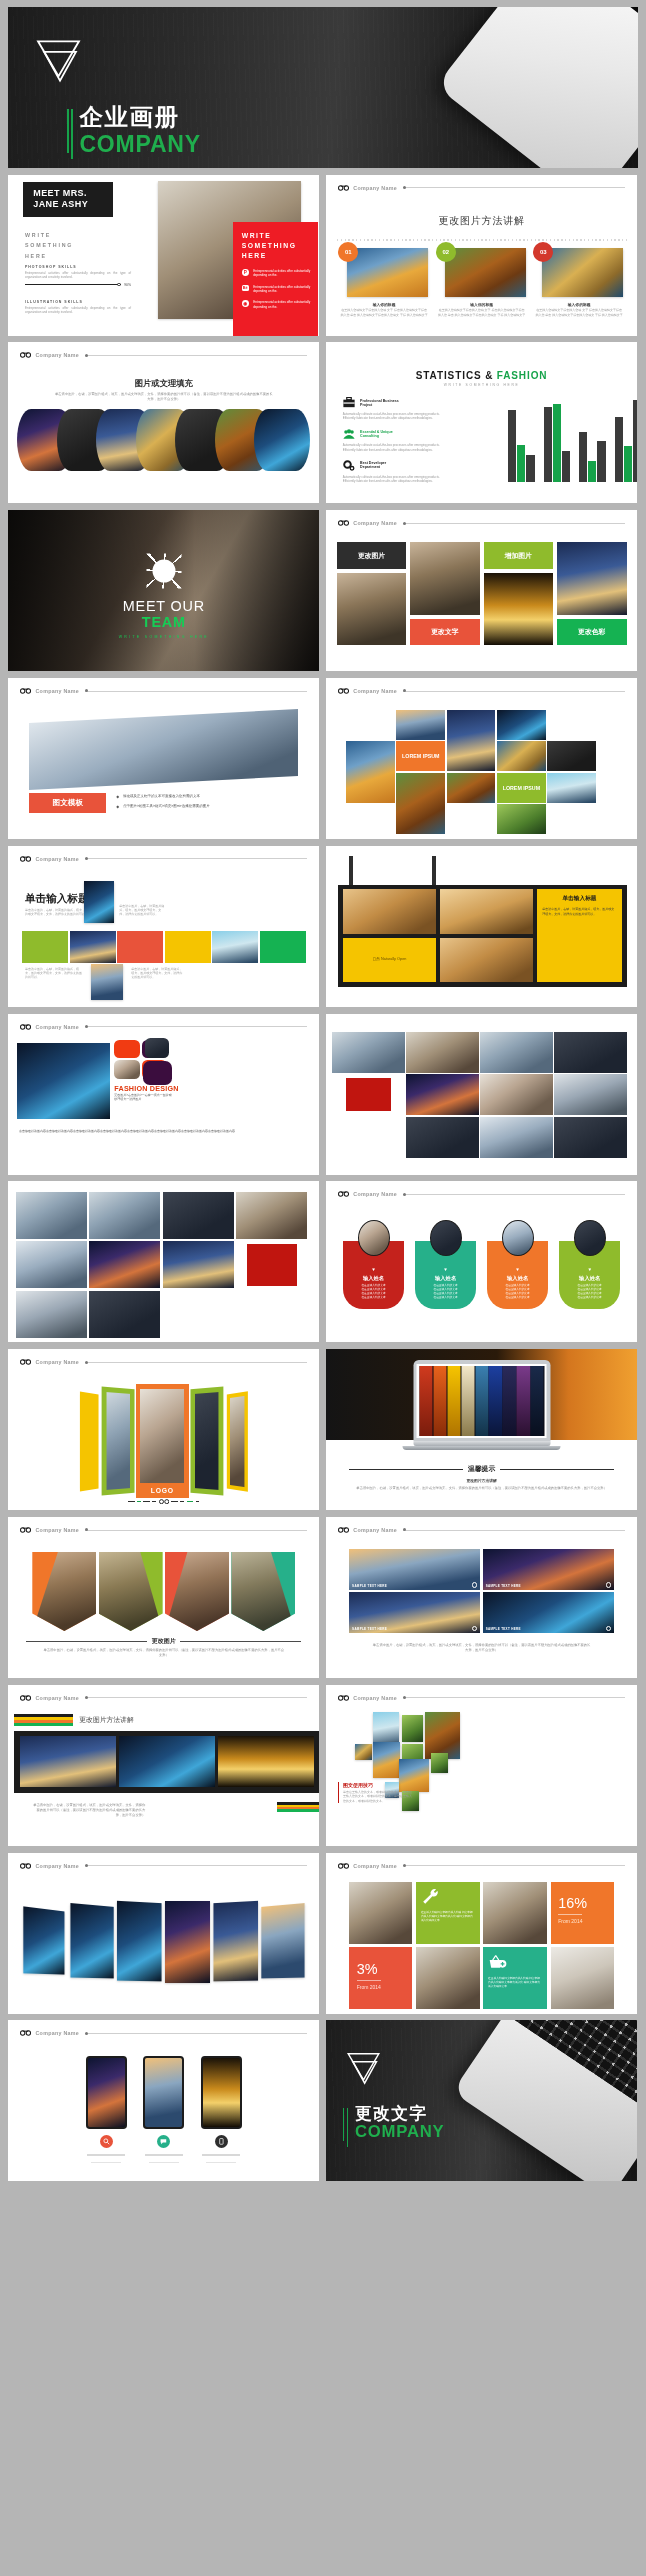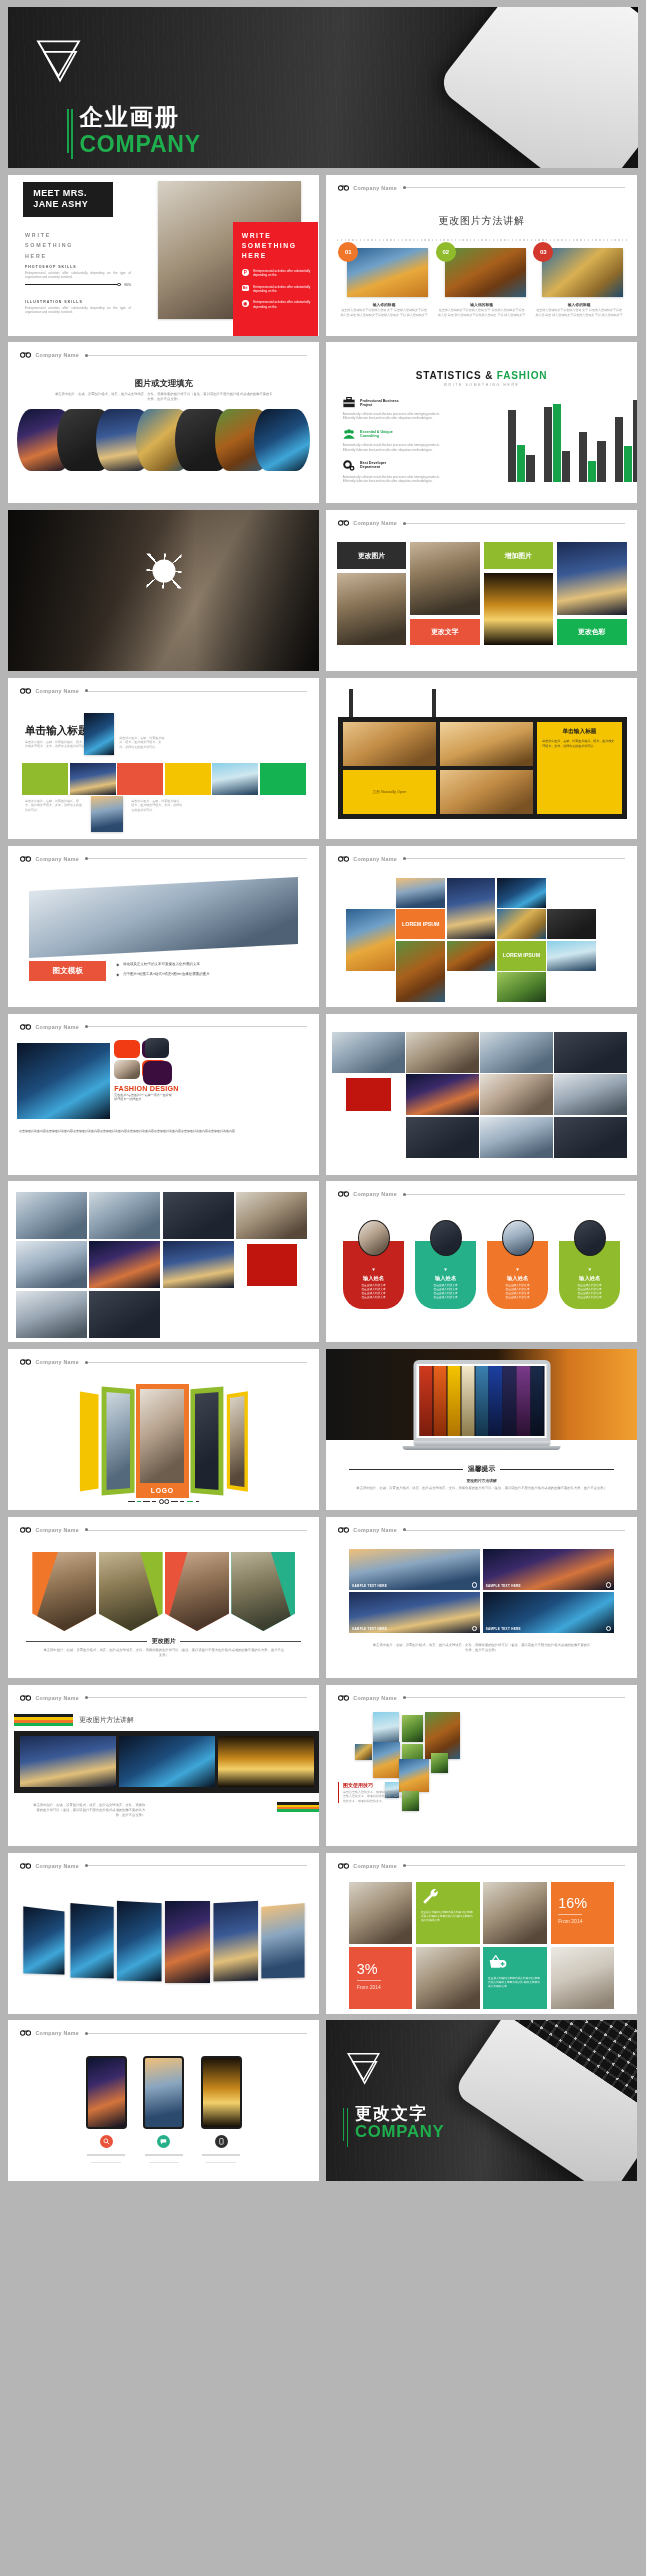--- a/index.html
+++ b/index.html
@@ -316,20 +316,25 @@
     </div>
   </div>
 
   <div class="row">
     <div class="slide half ph p-watch">
       <div style="position:absolute; inset:0; background:linear-gradient(90deg,rgba(0,0,0,.75),rgba(0,0,0,.1) 60%,rgba(0,0,0,.6));"></div>
       <div style="position:absolute; left:50%; top:38%; transform:translate(-50%,-50%); width:35px; height:35px;">
         <div style="position:absolute; inset:6px; border-radius:50%; background:#fff;"></div>
         <div style="position:absolute; inset:0; background:conic-gradient(from 0deg,#fff 0 6deg,transparent 6deg 45deg,#fff 45deg 51deg,transparent 51deg 90deg,#fff 90deg 96deg,transparent 96deg 135deg,#fff 135deg 141deg,transparent 141deg 180deg,#fff 180deg 186deg,transparent 186deg 225deg,#fff 225deg 231deg,transparent 231deg 270deg,#fff 270deg 276deg,transparent 276deg 315deg,#fff 315deg 321deg,transparent 321deg 360deg);"></div>
       </div>
+      <div style="position:absolute; left:0; right:0; top:88px; text-align:center;">
+        <div style="font-size:14.4px; color:#fff; letter-spacing:0.8px;">MEET OUR</div>
+        <div style="font-size:14.4px; color:#16cc55; letter-spacing:0.8px; font-weight:bold;">TEAM</div>
+        <div style="font-size:3.5px; color:#16cc55; letter-spacing:2.3px; margin-top:5.3px;">WRITE SOMETHING HERE</div>
+      </div>
     </div>
 
     <div class="slide half">
       <div class="hdr">
         <svg class="logo" viewBox="0 0 34 16">
           <circle cx="8" cy="8" r="6.5" fill="none" stroke="#1c1c1c" stroke-width="3"></circle>
           <circle cx="25" cy="8" r="6.5" fill="none" stroke="#1c1c1c" stroke-width="3"></circle>
           <rect x="8" y="1" width="17" height="3" fill="#1c1c1c"></rect>
         </svg>
         <span class="cname">Company Name</span>
@@ -345,64 +350,20 @@
           <div class="center" style="height:26px; background:#e8533a; color:#fff; font-size:6.8px; font-weight:bold;">更改文字</div>
         </div>
         <div class="col" style="flex:1; gap:3.8px;">
           <div class="center" style="height:27px; background:#8fbb2c; color:#fff; font-size:6.8px; font-weight:bold;">增加图片</div>
           <div class="ph p-road" style="flex:1;"></div>
         </div>
         <div class="col" style="flex:1; gap:3.8px;">
           <div class="ph p-city" style="flex:1;"></div>
           <div class="center" style="height:26px; background:#15b252; color:#fff; font-size:6.8px; font-weight:bold;">更改色彩</div>
         </div>
-      </div>
-    </div>
-  </div>
-
-  <div class="row">
-    <div class="slide half">
-      <div class="hdr">
-        <svg class="logo" viewBox="0 0 34 16">
-          <circle cx="8" cy="8" r="6.5" fill="none" stroke="#1c1c1c" stroke-width="3"></circle>
-          <circle cx="25" cy="8" r="6.5" fill="none" stroke="#1c1c1c" stroke-width="3"></circle>
-          <rect x="8" y="1" width="17" height="3" fill="#1c1c1c"></rect>
-        </svg>
-        <span class="cname">Company Name</span>
-        <span class="rule"></span>
-      </div>
-      <div style="position:absolute; left:16.7px; top:46px; font-size:10.6px; font-weight:bold; color:#1c1c1c; font-family:'DejaVu Sans',sans-serif;">单击输入标题</div>
-      <div class="tiny" style="position:absolute; left:16.7px; top:62px; width:64px;">单击选中图片，右键，设置图片格式，填充，图片或文理填充，文件，选择你要的图片就可以。</div>
-      <div class="ph p-bridge shadow-sm" style="position:absolute; left:76px; top:35px; width:30px; height:42px;"></div>
-      <div class="tiny" style="position:absolute; left:111px; top:58px; width:47px;">单击选中图片，右键，设置图片格式，填充，图片或文理填充，文件，选择你要的图片就可以。</div>
-      <div style="position:absolute; left:13.7px; right:13.7px; top:85px; height:32px; display:flex; gap:1.5px;">
-        <div style="flex:1; background:#8fbb2c;"></div>
-        <div class="ph p-city" style="flex:1;"></div>
-        <div style="flex:1; background:#e8533a;"></div>
-        <div style="flex:1; background:#f5c400;"></div>
-        <div class="ph p-sky" style="flex:1;"></div>
-        <div style="flex:1; background:#15b252;"></div>
-      </div>
-      <div class="tiny" style="position:absolute; left:16.7px; top:121px; width:58px;">单击选中图片，右键，设置图片格式，填充，图片或文理填充，文件，选择你要的图片就可以。</div>
-      <div class="ph p-dusk shadow-sm" style="position:absolute; left:83px; top:118px; width:32px; height:36px;"></div>
-      <div class="tiny" style="position:absolute; left:123px; top:121px; width:53px;">单击选中图片，右键，设置图片格式，填充，图片或文理填充，文件，选择你要的图片就可以。</div>
-    </div>
-
-    <div class="slide half">
-      <div style="position:absolute; left:23px; top:10.6px; width:3.8px; height:33px; background:#2e2e2e;"></div>
-      <div style="position:absolute; left:106px; top:10.6px; width:3.8px; height:33px; background:#2e2e2e;"></div>
-      <div style="position:absolute; left:12px; right:10.6px; top:39px; bottom:20px; background:#1c1c1c; padding:4.6px; display:grid; grid-template-columns:1.1fr 1.1fr 1fr; grid-template-rows:1fr 1fr; gap:3.8px;">
-        <div class="ph p-bread"></div>
-        <div class="ph p-bread2"></div>
-        <div style="grid-row:span 2; background:#f5c400; padding:6px 5.3px;">
-          <div style="font-size:5.7px; font-weight:bold; color:#1c1c1c; text-align:center;">单击输入标题</div>
-          <div style="font-size:3px; color:#3a3a3a; line-height:1.6; margin-top:3.8px;">单击选中图片，右键，设置图片格式，填充，图片或文理填充，文件，选择你要的图片就可以。</div>
-        </div>
-        <div class="center" style="background:#f5c400; font-size:3.8px; color:#6b4f00; text-align:center; line-height:1.3; padding:2.3px;">自然 Naturally Open</div>
-        <div class="ph p-bread"></div>
       </div>
     </div>
   </div>
 
   <div class="row">
     <div class="slide half">
       <div class="hdr">
         <svg class="logo" viewBox="0 0 34 16">
           <circle cx="8" cy="8" r="6.5" fill="none" stroke="#1c1c1c" stroke-width="3"></circle>
           <circle cx="25" cy="8" r="6.5" fill="none" stroke="#1c1c1c" stroke-width="3"></circle>
@@ -462,20 +423,64 @@
     <div class="slide half">
       <div class="hdr">
         <svg class="logo" viewBox="0 0 34 16">
           <circle cx="8" cy="8" r="6.5" fill="none" stroke="#1c1c1c" stroke-width="3"></circle>
           <circle cx="25" cy="8" r="6.5" fill="none" stroke="#1c1c1c" stroke-width="3"></circle>
           <rect x="8" y="1" width="17" height="3" fill="#1c1c1c"></rect>
         </svg>
         <span class="cname">Company Name</span>
         <span class="rule"></span>
       </div>
+      <div style="position:absolute; left:16.7px; top:46px; font-size:10.6px; font-weight:bold; color:#1c1c1c; font-family:'DejaVu Sans',sans-serif;">单击输入标题</div>
+      <div class="tiny" style="position:absolute; left:16.7px; top:62px; width:64px;">单击选中图片，右键，设置图片格式，填充，图片或文理填充，文件，选择你要的图片就可以。</div>
+      <div class="ph p-bridge shadow-sm" style="position:absolute; left:76px; top:35px; width:30px; height:42px;"></div>
+      <div class="tiny" style="position:absolute; left:111px; top:58px; width:47px;">单击选中图片，右键，设置图片格式，填充，图片或文理填充，文件，选择你要的图片就可以。</div>
+      <div style="position:absolute; left:13.7px; right:13.7px; top:85px; height:32px; display:flex; gap:1.5px;">
+        <div style="flex:1; background:#8fbb2c;"></div>
+        <div class="ph p-city" style="flex:1;"></div>
+        <div style="flex:1; background:#e8533a;"></div>
+        <div style="flex:1; background:#f5c400;"></div>
+        <div class="ph p-sky" style="flex:1;"></div>
+        <div style="flex:1; background:#15b252;"></div>
+      </div>
+      <div class="tiny" style="position:absolute; left:16.7px; top:121px; width:58px;">单击选中图片，右键，设置图片格式，填充，图片或文理填充，文件，选择你要的图片就可以。</div>
+      <div class="ph p-dusk shadow-sm" style="position:absolute; left:83px; top:118px; width:32px; height:36px;"></div>
+      <div class="tiny" style="position:absolute; left:123px; top:121px; width:53px;">单击选中图片，右键，设置图片格式，填充，图片或文理填充，文件，选择你要的图片就可以。</div>
+    </div>
+
+    <div class="slide half">
+      <div style="position:absolute; left:23px; top:10.6px; width:3.8px; height:33px; background:#2e2e2e;"></div>
+      <div style="position:absolute; left:106px; top:10.6px; width:3.8px; height:33px; background:#2e2e2e;"></div>
+      <div style="position:absolute; left:12px; right:10.6px; top:39px; bottom:20px; background:#1c1c1c; padding:4.6px; display:grid; grid-template-columns:1.1fr 1.1fr 1fr; grid-template-rows:1fr 1fr; gap:3.8px;">
+        <div class="ph p-bread"></div>
+        <div class="ph p-bread2"></div>
+        <div style="grid-row:span 2; background:#f5c400; padding:6px 5.3px;">
+          <div style="font-size:5.7px; font-weight:bold; color:#1c1c1c; text-align:center;">单击输入标题</div>
+          <div style="font-size:3px; color:#3a3a3a; line-height:1.6; margin-top:3.8px;">单击选中图片，右键，设置图片格式，填充，图片或文理填充，文件，选择你要的图片就可以。</div>
+        </div>
+        <div class="center" style="background:#f5c400; font-size:3.8px; color:#6b4f00; text-align:center; line-height:1.3; padding:2.3px;">自然 Naturally Open</div>
+        <div class="ph p-bread"></div>
+      </div>
+    </div>
+  </div>
+
+  <div class="row">
+    <div class="slide half">
+      <div class="hdr">
+        <svg class="logo" viewBox="0 0 34 16">
+          <circle cx="8" cy="8" r="6.5" fill="none" stroke="#1c1c1c" stroke-width="3"></circle>
+          <circle cx="25" cy="8" r="6.5" fill="none" stroke="#1c1c1c" stroke-width="3"></circle>
+          <rect x="8" y="1" width="17" height="3" fill="#1c1c1c"></rect>
+        </svg>
+        <span class="cname">Company Name</span>
+        <span class="rule"></span>
+      </div>
       <div class="ph p-bridge" style="position:absolute; left:9px; top:29px; width:93px; height:76px;"></div>
       <div style="position:absolute; left:106px; top:26px; width:53px; height:39px; display:grid; grid-template-columns:1fr 1fr; gap:2.3px;">
         <div style="background:#f13b12; border-radius:5.3px;"></div>
         <div style="background:#3b0d3e; border-radius:5.3px;"></div>
         <div class="ph p-people" style="border-radius:5.3px;"></div>
         <div style="background:#f13b12; border-radius:5.3px;"></div>
       </div>
       <div class="ph p-suit" style="position:absolute; left:137px; top:24px; width:24px; height:20px; border-radius:5.3px;"></div>
       <div style="position:absolute; left:135px; top:47px; width:29px; height:24px; background:#3b0d3e; border-radius:6.8px;"></div>
       <div style="position:absolute; left:106px; top:70px; font-size:7.2px; font-weight:bold; color:#e03a10; letter-spacing:0.2px;">FASHION DESIGN</div>

